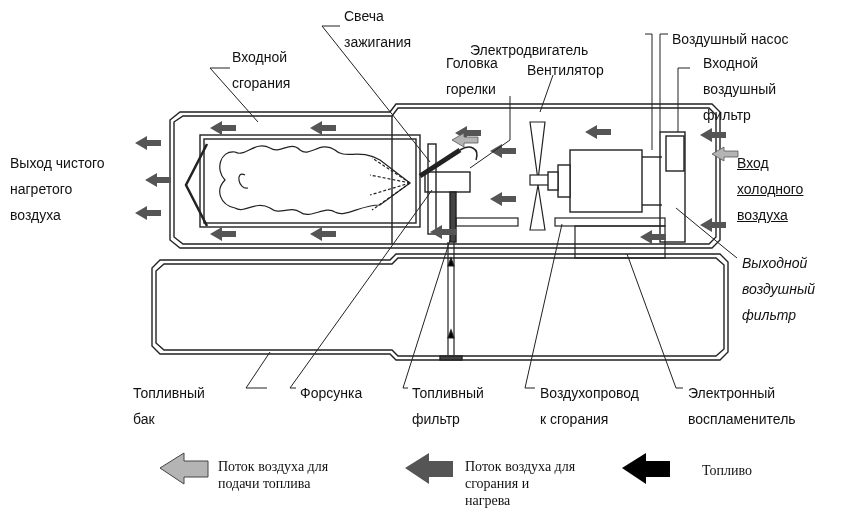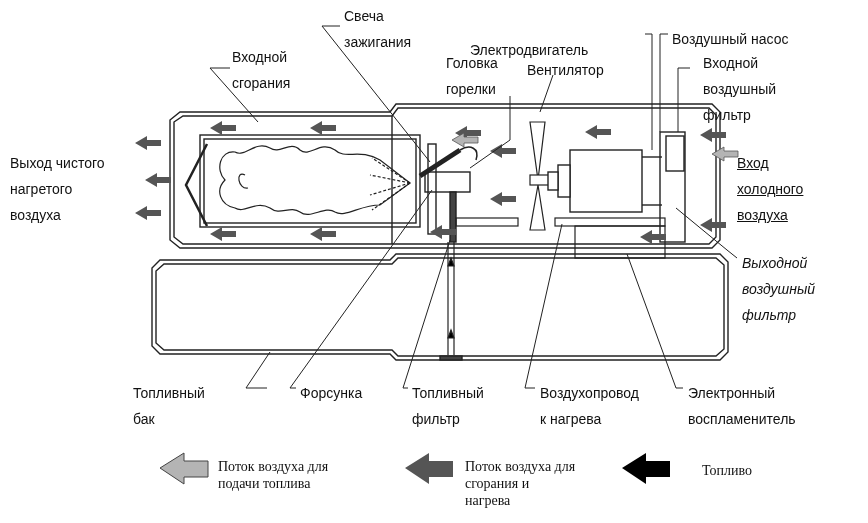--- a/index.html
+++ b/index.html
@@ -157,21 +157,21 @@
 воздуха</div>
 <div class="lbl" style="left:742px;top:250px;font-style:italic;">Выходной
 воздушный
 фильтр</div>
 <div class="lbl" style="left:133px;top:380px;">Топливный
 бак</div>
 <div class="lbl" style="left:300px;top:380px;">Форсунка</div>
 <div class="lbl" style="left:412px;top:380px;">Топливный
 фильтр</div>
 <div class="lbl" style="left:540px;top:380px;">Воздухопровод
-к нагрева</div>
+к сгорания</div>
 <div class="lbl" style="left:688px;top:380px;">Электронный
 воспламенитель</div>
 
 <div class="legend-text" style="left:218px;top:458px;">Поток воздуха для
 подачи топлива</div>
 <div class="legend-text" style="left:465px;top:458px;">Поток воздуха для
 сгорания и
 нагрева</div>
 <div class="legend-text" style="left:702px;top:462px;">Топливо</div>
 

